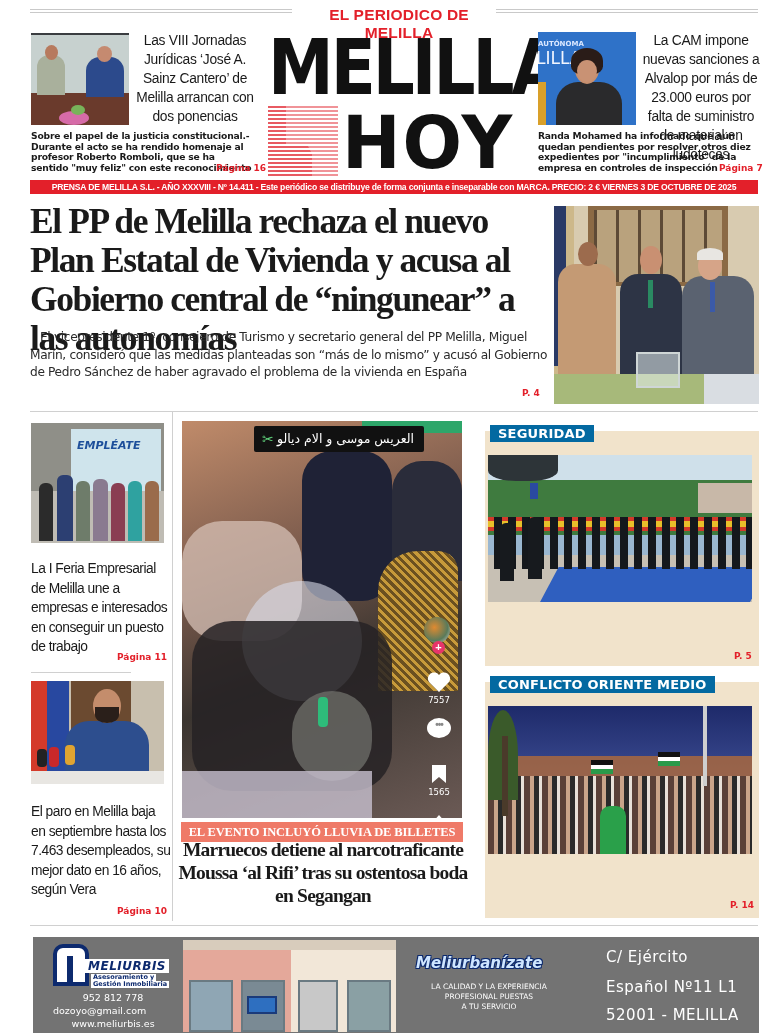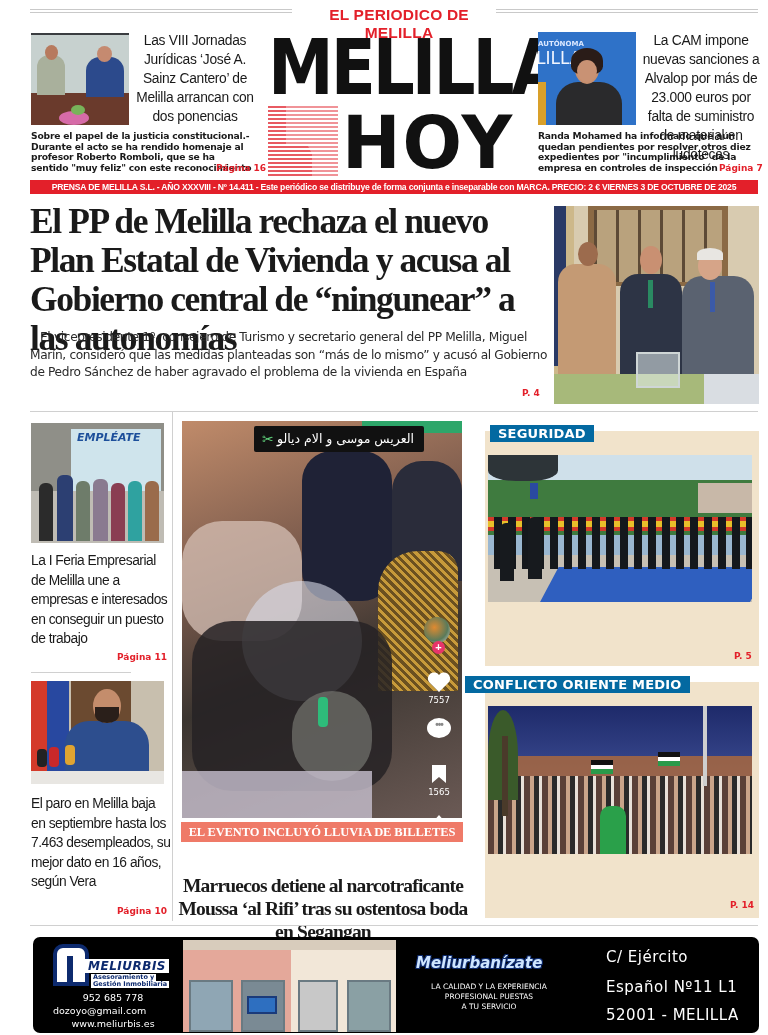--- a/index.html
+++ b/index.html
@@ -26,34 +26,34 @@
   
   .lead-title { position: absolute; left: 30px; top: 202px; width: 520px; font-family: "Liberation Serif", serif; font-weight: bold; font-size: 35.5px; line-height: 39px; letter-spacing: -1.4px; color: #1a1a1a; }
   .lead-body { position: absolute; left: 30px; top: 329px; width: 520px; font-family: "DejaVu Sans", sans-serif; font-size: 12.2px; line-height: 17.5px; color: #2a2a2a; text-indent: 10px; letter-spacing: -0.35px; }
   .lead-page { position: absolute; left: 522px; top: 388px; }
   .lead-photo { position: absolute; left: 554px; top: 206px; width: 205px; height: 198px; overflow: hidden; }
 
   .hr-thin { position: absolute; border-top: 1px solid #d0d0d0; }
   .vr-thin { position: absolute; border-left: 1px solid #d0d0d0; }
 
   
-  .col-head { position: absolute; font-family: "Liberation Sans", sans-serif; font-size: 13.8px; line-height: 19.5px; color: #1a1a1a; letter-spacing: -0.5px; }
+  .col-head { position: absolute; font-family: "Liberation Sans", sans-serif; font-size: 13.8px; line-height: 19.5px; color: #1a1a1a; letter-spacing: -0.5px; margin-top: 8px; }
 
   
   .video { position: absolute; left: 182px; top: 421px; width: 280px; height: 397px; overflow: hidden; background: #5b4a42; }
   .center-kicker { position: absolute; left: 181px; top: 822px; width: 282px; height: 20px; background: #ef7a68; color: #fff; font-family: "Liberation Serif", serif; font-size: 12.5px; font-weight: bold; line-height: 20px; text-align: center; letter-spacing: -0.1px; }
-  .center-title { position: absolute; left: 176px; top: 874px; width: 294px; text-align: center; font-family: "Liberation Serif", serif; font-weight: bold; font-size: 19.5px; line-height: 23px; letter-spacing: -0.8px; color: #1a1a1a; }
+  .center-title { position: absolute; left: 176px; top: 838px; width: 294px; text-align: center; font-family: "Liberation Serif", serif; font-weight: bold; font-size: 19.5px; line-height: 23px; letter-spacing: -0.8px; color: #1a1a1a; }
 
   
   .beige-box { position: absolute; background: #f1e3cb; }
   .sect-tag { position: absolute; background: #0369a1; color: #fff; font-family: "DejaVu Sans", sans-serif; font-weight: bold; font-size: 13px; line-height: 17px; padding: 0 8px; letter-spacing: 0.2px; }
   .box-head { position: absolute; font-family: "Liberation Sans", sans-serif; font-size: 14px; line-height: 18px; color: #1a1a1a; letter-spacing: -0.55px; }
 
   
-  .ad-blue { position: absolute; background: #000000; border-radius: 7px; }
+  .ad-blue { position: absolute; background: #737373; }
   .ad-text-white { color: #fff; }
 </style>
 </head>
 <body>
 
 <div class="rule-line" style="left:30px; top:9px; width:262px;"></div>
 <div class="rule-line" style="left:496px; top:9px; width:262px;"></div>
 <div class="kicker-top">EL PERIODICO DE MELILLA</div>
 
 <div class="logo">
@@ -123,21 +123,21 @@
 
   <div style="position:absolute;left:0;top:168px;width:150px;height:30px;background:#a7b97a;"></div>
   <div style="position:absolute;left:150px;top:168px;width:55px;height:30px;background:#d9dde2;"></div>
   <div style="position:absolute;left:82px;top:146px;width:44px;height:36px;border:2px solid #cfd6d6;background:rgba(230,240,240,0.55);"></div>
 </div>
 
 <div class="hr-thin" style="left:30px; top:411px; width:728px;"></div>
 
 <div style="position:absolute; left:31px; top:423px; width:133px; height:120px; overflow:hidden; background:#8f8f88;">
   <div style="position:absolute;left:40px;top:6px;width:90px;height:62px;background:#cfe4ec;"></div>
-  <div style="position:absolute;left:46px;top:8px;font-family:'DejaVu Sans',sans-serif;font-weight:bold;font-style:italic;font-size:11px;color:#1d4f9b;">EMPLÉATE</div>
+  <div style="position:absolute;left:46px;top:16px;font-family:'DejaVu Sans',sans-serif;font-weight:bold;font-style:italic;font-size:11px;color:#1d4f9b;">EMPLÉATE</div>
   <div style="position:absolute;left:0;top:68px;width:133px;height:52px;background:#bfbcb4;"></div>
   <div style="position:absolute;left:8px;top:60px;width:14px;height:58px;border-radius:6px 6px 0 0;background:#2b2b2b;"></div>
   <div style="position:absolute;left:26px;top:52px;width:16px;height:66px;border-radius:6px 6px 0 0;background:#2c3f72;"></div>
   <div style="position:absolute;left:45px;top:58px;width:14px;height:60px;border-radius:6px 6px 0 0;background:#6e7c6a;"></div>
   <div style="position:absolute;left:62px;top:56px;width:15px;height:62px;border-radius:6px 6px 0 0;background:#8a7a90;"></div>
   <div style="position:absolute;left:80px;top:60px;width:14px;height:58px;border-radius:6px 6px 0 0;background:#8a3e52;"></div>
   <div style="position:absolute;left:97px;top:58px;width:14px;height:60px;border-radius:6px 6px 0 0;background:#2fa2a0;"></div>
   <div style="position:absolute;left:114px;top:58px;width:14px;height:60px;border-radius:6px 6px 0 0;background:#9a6b4b;"></div>
 </div>
 <div class="col-head" style="left:31px; top:551px; width:140px;">La I Feria Empresarial de Melilla une a empresas e interesados en conseguir un puesto de trabajo</div>
@@ -230,33 +230,33 @@
     <div style="position:absolute;left:0;top:70px;width:264px;height:78px;background:repeating-linear-gradient(90deg,#5a4038 0,#5a4038 6px,#c9a48a 6px,#c9a48a 10px,#2a2a2a 10px,#2a2a2a 15px,#e8e0d8 15px,#e8e0d8 18px);"></div>
     <div style="position:absolute;left:0;top:4px;width:30px;height:90px;background:#3a5a2a;border-radius:50% 50% 0 0;"></div>
     <div style="position:absolute;left:14px;top:30px;width:6px;height:80px;background:#4a3a2a;"></div>
     <div style="position:absolute;left:103px;top:54px;width:22px;height:14px;background:linear-gradient(to bottom,#111 33%,#fff 33%,#fff 66%,#2a9a4a 66%);"></div>
     <div style="position:absolute;left:170px;top:46px;width:22px;height:14px;background:linear-gradient(to bottom,#111 33%,#fff 33%,#fff 66%,#2a9a4a 66%);"></div>
     <div style="position:absolute;left:215px;top:0;width:4px;height:80px;background:#cfcfcf;"></div>
     <div style="position:absolute;left:112px;top:100px;width:26px;height:48px;background:#2aa04a;border-radius:10px 10px 0 0;"></div>
   </div>
   <div class="page-ref abs" style="left:245px; top:218px;">P. 14</div>
 </div>
-<div class="sect-tag" style="left:465px; top:676px;">CONFLICTO ORIENTE MEDIO</div>
+<div class="sect-tag" style="left:490px; top:676px;">CONFLICTO ORIENTE MEDIO</div>
 
 <div class="hr-thin" style="left:30px; top:925px; width:728px;"></div>
 
 <div class="ad-blue" style="left:33px; top:937px; width:726px; height:96px;">
 
   <div style="position:absolute;left:20px;top:7px;width:36px;height:42px;border:4px solid #0d2a6e;border-radius:10px 10px 0 0;background:#ffffff;">
     <div style="position:absolute;left:10px;top:8px;width:6px;height:30px;background:#0d2a6e;"></div>
   </div>
   <div style="position:absolute;left:52px;top:22px;background:#fff;color:#0d2a6e;font-family:'DejaVu Sans',sans-serif;font-weight:bold;font-style:italic;font-size:12px;line-height:14px;padding:0 3px;letter-spacing:0.5px;">MELIURBIS</div>
   <div style="position:absolute;left:58px;top:37px;color:#0d2a6e;background:#fff;font-family:'DejaVu Sans',sans-serif;font-weight:bold;font-size:6.5px;line-height:7px;padding:0 2px;">Asesoramiento y</div>
   <div style="position:absolute;left:58px;top:44px;color:#0d2a6e;background:#fff;font-family:'DejaVu Sans',sans-serif;font-weight:bold;font-size:6.5px;line-height:7px;padding:0 2px;">Gestión Inmobiliaria</div>
-  <div class="ad-text-white" style="position:absolute;left:30px;top:55px;width:100px;text-align:center;font-family:'DejaVu Sans',sans-serif;font-size:9.5px;line-height:12px;">952 685 778</div>
+  <div class="ad-text-white" style="position:absolute;left:30px;top:55px;width:100px;text-align:center;font-family:'DejaVu Sans',sans-serif;font-size:9.5px;line-height:12px;">952 812 778</div>
   <div class="ad-text-white" style="position:absolute;left:20px;top:68px;width:120px;text-align:left;font-family:'DejaVu Sans',sans-serif;font-size:9.5px;line-height:12px;">dozoyo@gmail.com</div>
   <div class="ad-text-white" style="position:absolute;left:20px;top:81px;width:120px;text-align:center;font-family:'DejaVu Sans',sans-serif;font-size:9.5px;line-height:12px;">www.meliurbis.es</div>
 
   <div style="position:absolute;left:150px;top:3px;width:213px;height:92px;background:#f2e7d8;overflow:hidden;">
     <div style="position:absolute;left:0;top:0;width:108px;height:92px;background:#e4a89a;"></div>
     <div style="position:absolute;left:0;top:0;width:213px;height:10px;background:#d8ccbc;"></div>
     <div style="position:absolute;left:6px;top:40px;width:44px;height:52px;background:#8fa6b4;border:2px solid #6a7a82;"></div>
     <div style="position:absolute;left:58px;top:40px;width:44px;height:52px;background:#7a8a94;border:2px solid #6a7a82;"></div>
     <div style="position:absolute;left:64px;top:56px;width:30px;height:18px;background:#2e6fc0;border:2px solid #1a3a7a;"></div>
     <div style="position:absolute;left:115px;top:40px;width:40px;height:52px;background:#c8c8c8;border:2px solid #6a7a82;"></div>

